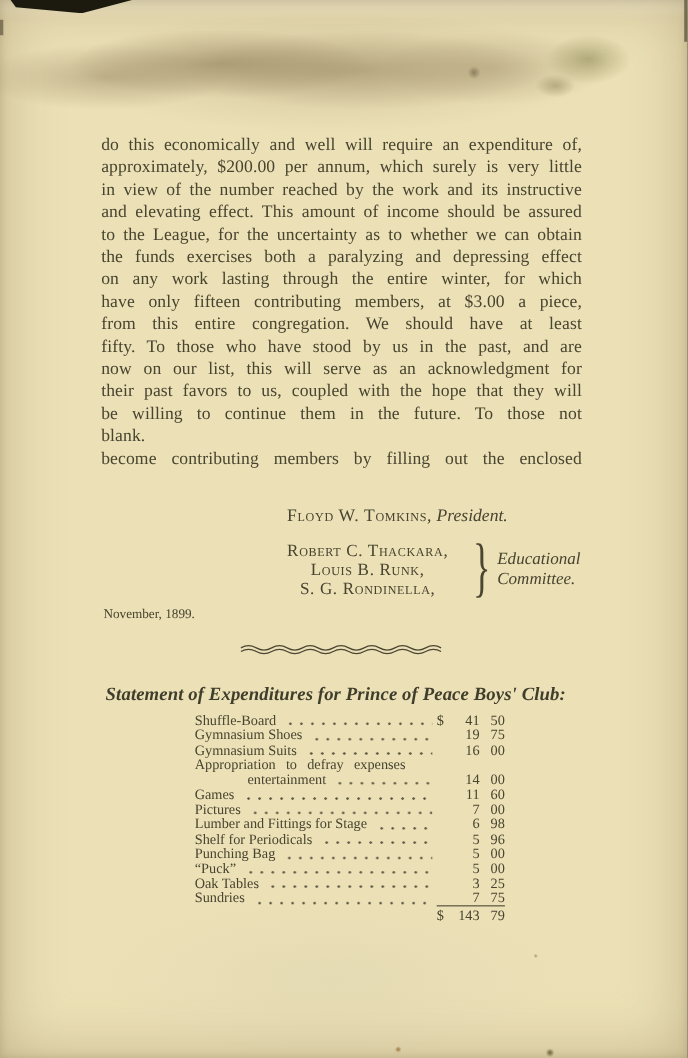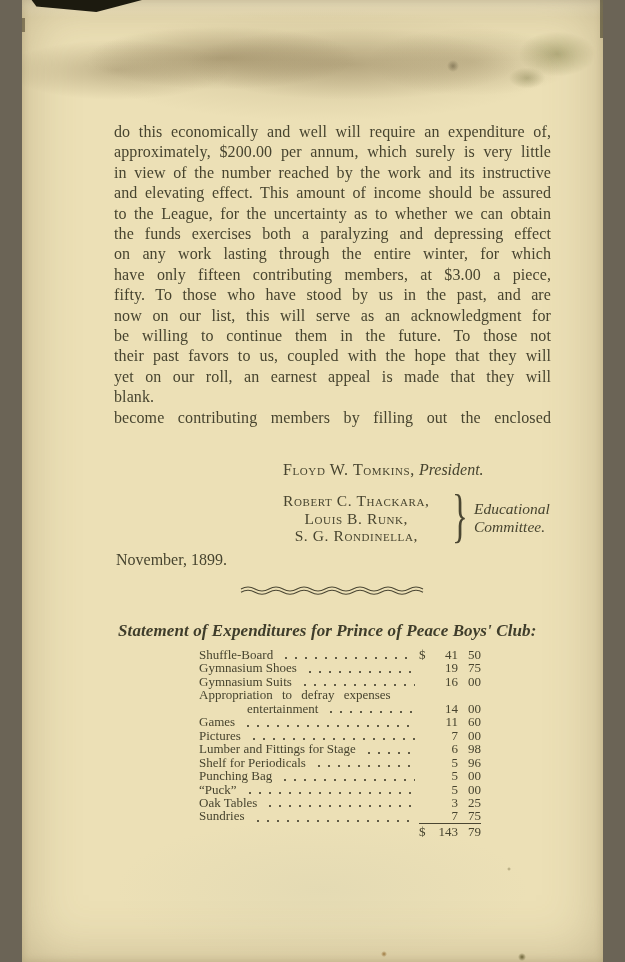--- a/index.html
+++ b/index.html
@@ -1,18 +1,18 @@
 <!DOCTYPE html>
 <html><head>
 <meta charset="utf-8">
 <style>
   html,body{margin:0;padding:0;background:#6b6456;}
   .paper{
     position:relative;
-    width:581px;height:962px;
+    width:625px;height:962px;
     margin:0 auto;
     overflow:hidden;
     font-family:"Liberation Serif","DejaVu Serif",serif;
     color:#47442f;
     background-color:#ece0b6;
     background-image:
       linear-gradient(180deg, rgba(250,244,220,0.55) 0px, rgba(250,244,220,0) 18px),
       radial-gradient(ellipse 180px 42px at 200px 58px, rgba(122,103,66,0.45), rgba(122,103,66,0) 75%),
       radial-gradient(ellipse 220px 48px at 330px 64px, rgba(125,106,70,0.38), rgba(125,106,70,0) 75%),
       radial-gradient(ellipse 150px 40px at 95px 70px, rgba(120,102,66,0.36), rgba(120,102,66,0) 75%),
@@ -64,21 +64,21 @@
     position:absolute;left:430px;top:487px;
     font-size:60px;line-height:56px;font-weight:400;
     transform:scaleX(0.55);transform-origin:left center;
     color:#4a4632;
   }
   .committee-label{
     position:absolute;left:452px;top:500px;
     font-style:italic;font-size:15.5px;line-height:17.5px;white-space:nowrap;
   }
   .date-line{
-    position:absolute;left:94px;top:551px;font-size:16px;
+    position:absolute;left:94px;top:551px;font-size:12px;
   }
   .wave{position:absolute;left:218px;top:585px;}
   .stmt-title{
     position:absolute;left:96px;top:621px;width:460px;
     font-weight:700;font-style:italic;font-size:17px;
     color:#3f3d2b;white-space:nowrap;letter-spacing:0.1px;
   }
   .expense-table{
     position:absolute;left:177px;top:648px;width:282px;
     font-size:13px;line-height:13.45px;
@@ -122,30 +122,30 @@
 
   <div class="bline">to the League, for the uncertainty as to whether we can obtain</div>
 
   <div class="bline">the funds exercises both a paralyzing and depressing effect</div>
 
   <div class="bline">on any work lasting through the entire winter, for which</div>
 
 
   <div class="bline">have only fifteen contributing members, at $3.00 a piece,</div>
 
+  <div class="bline">from this entire congregation. We should have at least</div>
 
   <div class="bline">fifty. To those who have stood by us in the past, and are</div>
 
   <div class="bline">now on our list, this will serve as an acknowledgment for</div>
 
+  <div class="bline">their past favors to us, coupled with the hope that they will</div>
+
   <div class="bline">be willing to continue them in the future. To those not</div>
 
-  <div class="bline">their past favors to us, coupled with the hope that they will</div>
-
-  <div class="bline">yet on our roll, an earnest appeal is made that they will</div>
 
   <div class="bline last">blank.</div>
 
   <div class="bline">become contributing members by filling out the enclosed</div>
 </div>
 
   <div class="sig-president">
     <span class="sc">Floyd W. Tomkins,</span>
     <span> </span>
     <span class="ital">President.</span>

